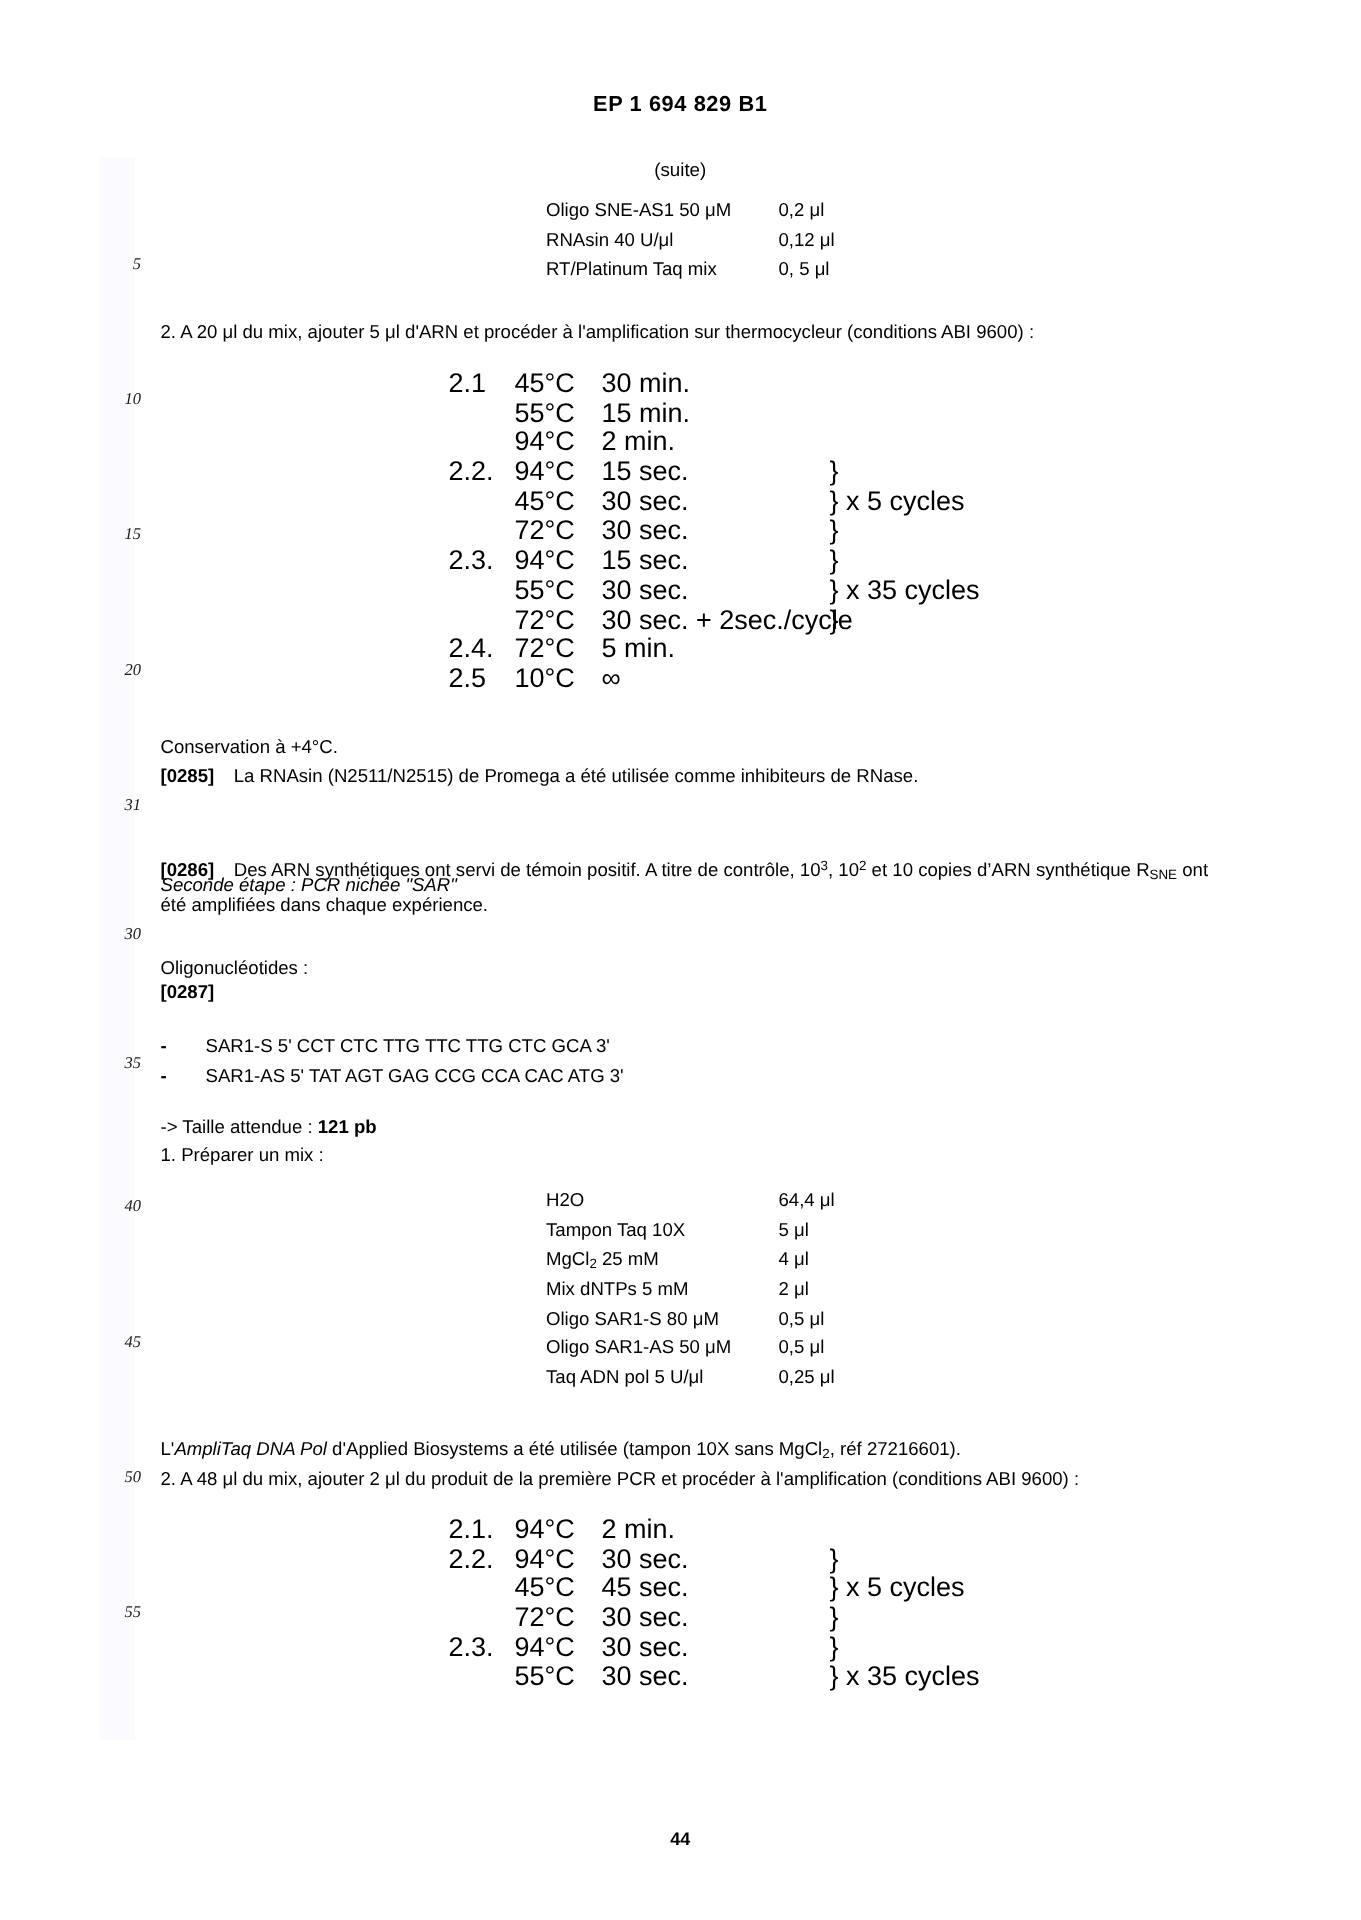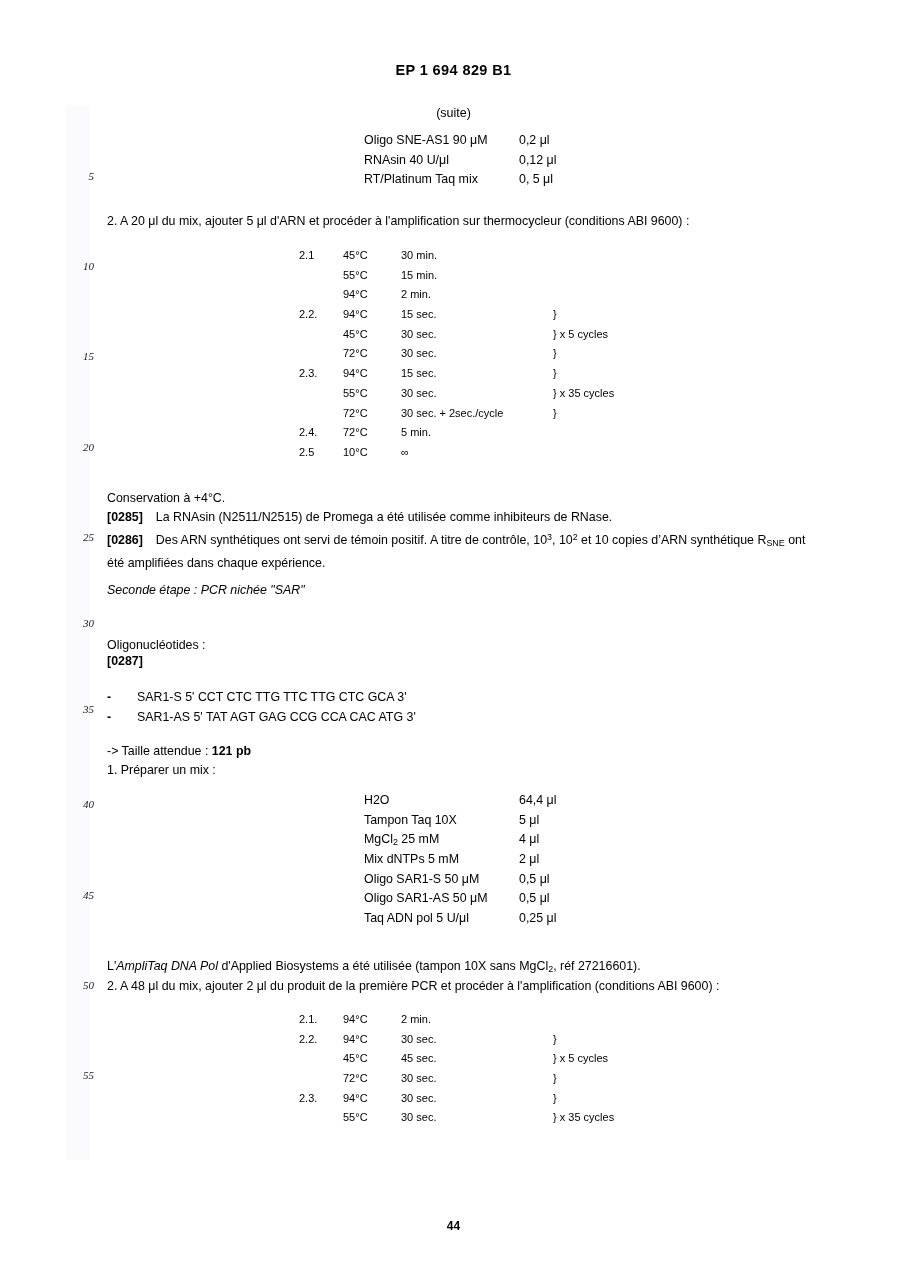--- a/index.html
+++ b/index.html
@@ -86,20 +86,21 @@
 
   .para {
     position: absolute;
     font-size: 12.4px;
     line-height: 19.7px;
     white-space: nowrap;
   }
   .para.wrap {
     white-space: normal;
     width: 716px;
+    margin-top: 40px;
   }
 
   .tag {
     font-weight: bold;
   }
   .tagspace { display: inline-block; width: 13px; }
 
   i.it { font-style: italic; }
   b.bd { font-weight: bold; }
 
@@ -112,21 +113,21 @@
     font-size: 12.4px;
     line-height: 19.7px;
   }
   .mixtable .row { display: block; height: 19.7px; white-space: nowrap; }
   .mixtable .name  { display: inline-block; width: 155px; }
   .mixtable .vol   { display: inline-block; }
 
   
   .pcrtable {
     position: absolute;
-    font-size: 11px;
+    font-size: 18px;
     line-height: 19.7px;
   }
   .pcrtable .row { display: block; height: 19.7px; white-space: nowrap; }
   .pcrtable .step { display: inline-block; width: 44px; }
   .pcrtable .temp { display: inline-block; width: 58px; }
   .pcrtable .dur  { display: inline-block; width: 152px; }
   .pcrtable .brace{ display: inline-block; }
 
   
   .bullet-list {
@@ -157,34 +158,34 @@
 
   <div class="doc-header">EP 1 694 829 B1</div>
 
   <div class="suite-label">(suite)</div>
 
   <div class="line-numbers">
     <div class="line-number" style="top:170px">5</div>
     <div class="line-number" style="top:260px">10</div>
     <div class="line-number" style="top:350px">15</div>
     <div class="line-number" style="top:441px">20</div>
-    <div class="line-number" style="top:531px">25</div>
+    <div class="line-number" style="top:531px">31</div>
     <div class="line-number" style="top:617px">30</div>
     <div class="line-number" style="top:703px">35</div>
     <div class="line-number" style="top:798px">40</div>
     <div class="line-number" style="top:889px">45</div>
     <div class="line-number" style="top:979px">50</div>
     <div class="line-number" style="top:1069px">55</div>
   </div>
 
   <div class="content">
 
     <div class="mixtable" style="left:257px; top:131px;">
       <span class="row">
-        <span class="name">Oligo SNE-AS1 90 μM</span><span class="vol">0,2 μl</span>
+        <span class="name">Oligo SNE-AS1 50 μM</span><span class="vol">0,2 μl</span>
       </span>
       <span class="row">
         <span class="name">RNAsin 40 U/μl</span><span class="vol">0,12 μl</span>
       </span>
       <span class="row">
         <span class="name">RT/Platinum Taq mix</span><span class="vol">0, 5 μl</span>
       </span>
     </div>
 
     <div class="para" style="left:0px; top:212px;">2. A 20 μl du mix, ajouter 5 μl d'ARN et procéder à l'amplification sur thermocycleur (conditions ABI 9600) :</div>
@@ -230,21 +231,21 @@
       <span>-&gt; Taille attendue : </span><b class="bd">121 pb</b>
     </div>
 
     <div class="para" style="left:0px; top:761px;">1. Préparer un mix :</div>
 
     <div class="mixtable" style="left:257px; top:791px;">
       <span class="row"><span class="name">H2O</span><span class="vol">64,4 μl</span></span>
       <span class="row"><span class="name">Tampon Taq 10X</span><span class="vol">5 μl</span></span>
       <span class="row"><span class="name">MgCl<sub>2</sub> 25 mM</span><span class="vol">4 μl</span></span>
       <span class="row"><span class="name">Mix dNTPs 5 mM</span><span class="vol">2 μl</span></span>
-      <span class="row"><span class="name">Oligo SAR1-S 50 μM</span><span class="vol">0,5 μl</span></span>
+      <span class="row"><span class="name">Oligo SAR1-S 80 μM</span><span class="vol">0,5 μl</span></span>
       <span class="row"><span class="name">Oligo SAR1-AS 50 μM</span><span class="vol">0,5 μl</span></span>
       <span class="row"><span class="name">Taq ADN pol 5 U/μl</span><span class="vol">0,25 μl</span></span>
     </div>
 
     <div class="para" style="left:0px; top:957px;">
       <span>L'</span><i class="it">AmpliTaq DNA Pol</i><span> d'Applied Biosystems a été utilisée (tampon 10X sans MgCl</span><sub>2</sub><span>, réf 27216601).</span>
     </div>
 
     <div class="para" style="left:0px; top:977px;">2. A 48 μl du mix, ajouter 2 μl du produit de la première PCR et procéder à l'amplification (conditions ABI 9600) :</div>
 

